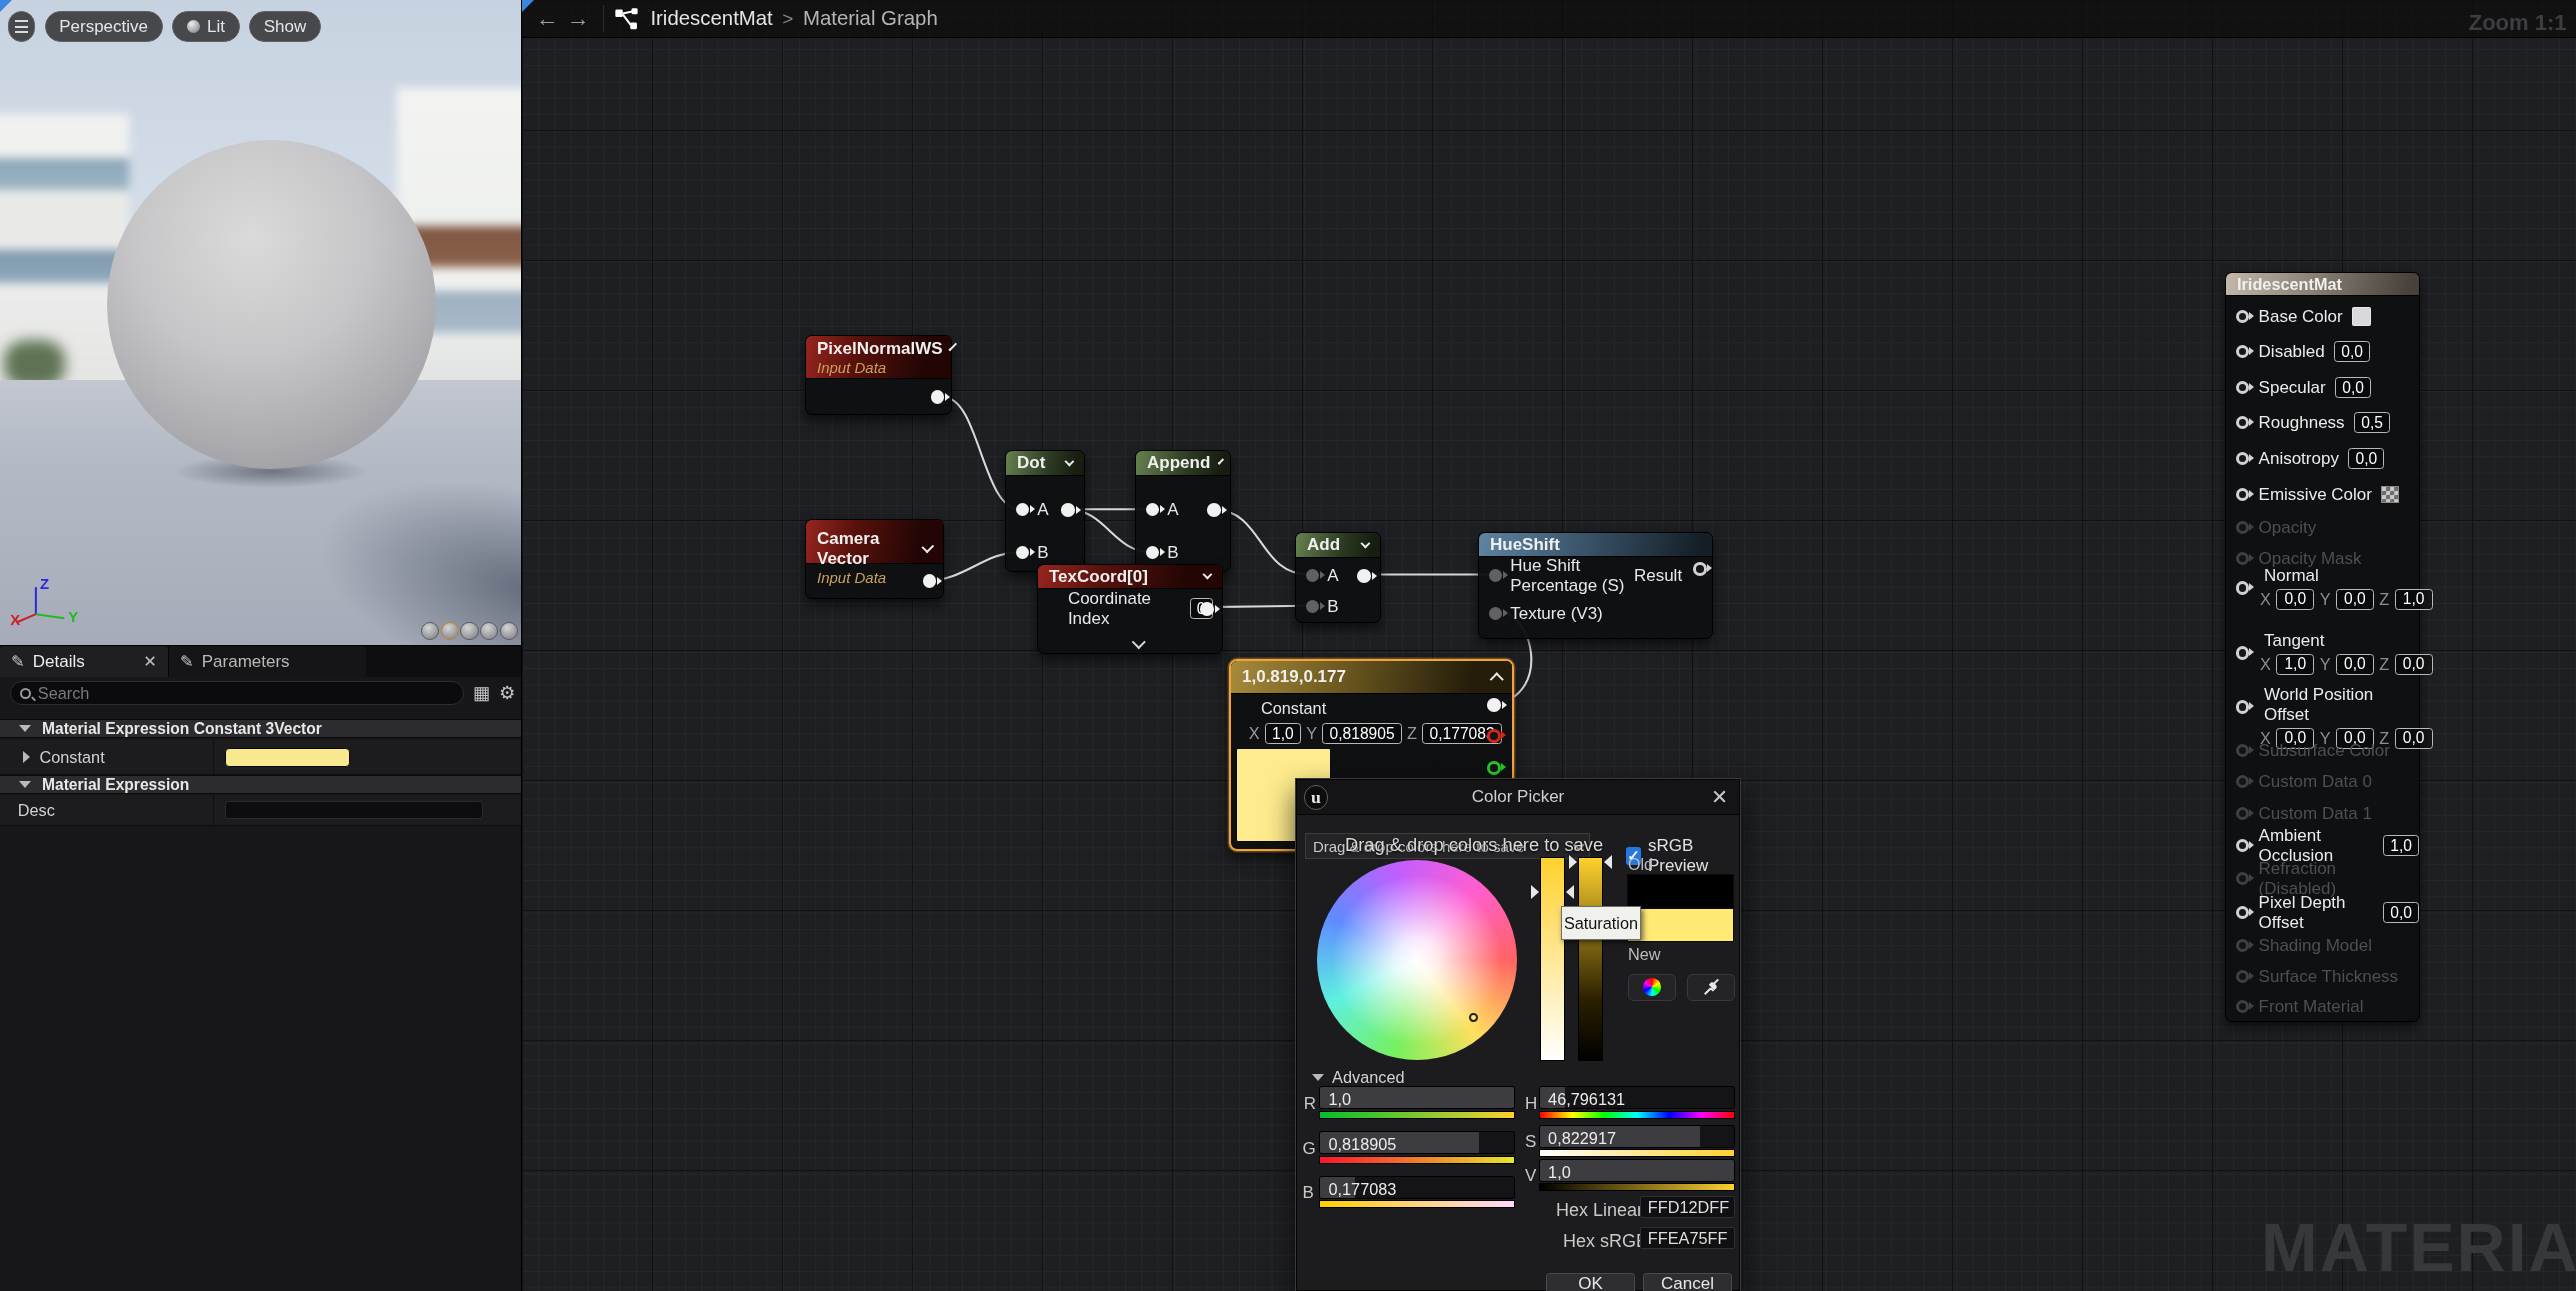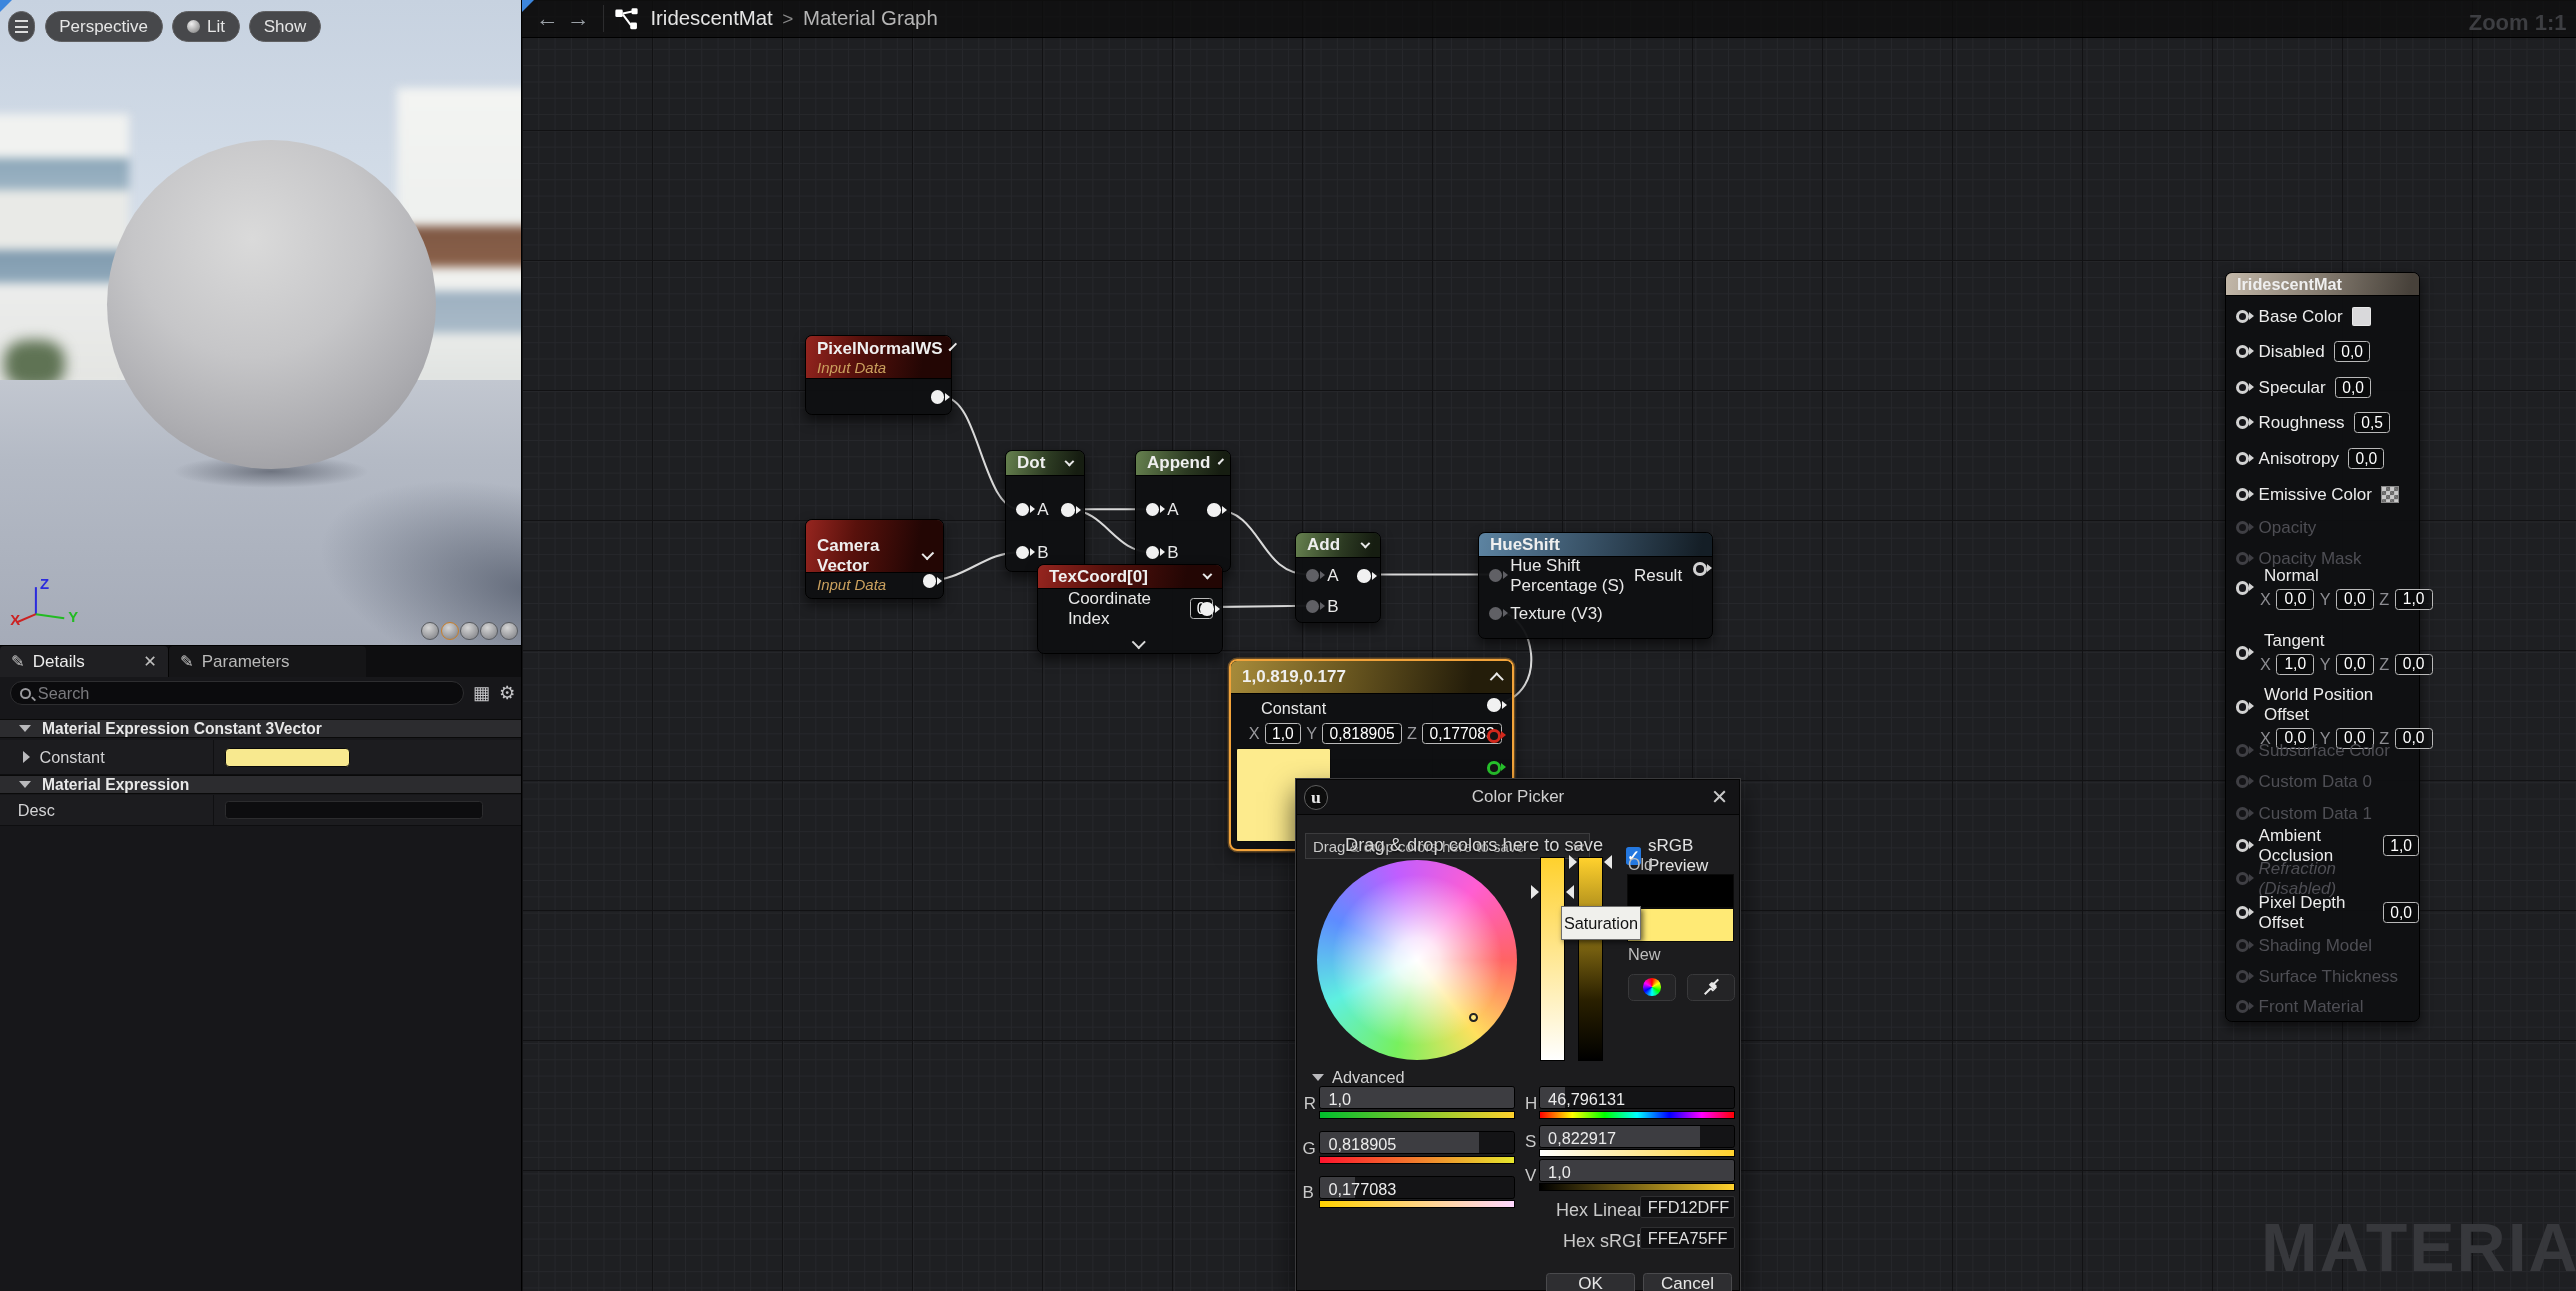--- a/index.html
+++ b/index.html
@@ -208,21 +208,21 @@
           <span>PixelNormalWS</span>
           <span class="spacer"></span>
           <span class="chev"></span>
         </div>
       <div class="sub">Input Data</div>
     </div>
     <span class="pin outpin" style="right:6.8px;top:54px"></span>
   </div>
 
   <div class="node" style="left:283px;top:519px;width:139px;height:80px">
-    <div class="nhead hd-red" style="height:53px;display:block;padding-top:16px">
+    <div class="nhead hd-red" style="height:44px;display:block;padding-top:9px">
       <div style="display:flex;align-items:center">
           <span>Camera Vector</span>
           <span class="spacer"></span>
           <span class="chev"></span>
         </div>
       <div class="sub">Input Data</div>
     </div>
     <span class="pin outpin" style="right:6.8px;top:54px"></span>
   </div>
 
@@ -417,21 +417,21 @@
         </div>
         <div class="mrow off" style="top: 524px;">
           <span class="pin ring"></span>
           <span class="lbl">Custom Data 1</span>
         </div>
         <div class="mrow" style="top: 556px;">
           <span class="pin ring"></span>
           <span class="lbl">Ambient Occlusion</span>
           <span class="vbox">1,0</span>
         </div>
-        <div class="mrow off" style="top: 589px; font-style: italic;">
+        <div class="mrow off" style="top: 589px;">
           <span class="pin ring"></span>
           <span class="lbl">Refraction (Disabled)</span>
         </div>
         <div class="mrow" style="top: 623px;">
           <span class="pin ring"></span>
           <span class="lbl">Pixel Depth Offset</span>
           <span class="vbox">0,0</span>
         </div>
         <div class="mrow off" style="top: 656px;">
           <span class="pin ring"></span>

